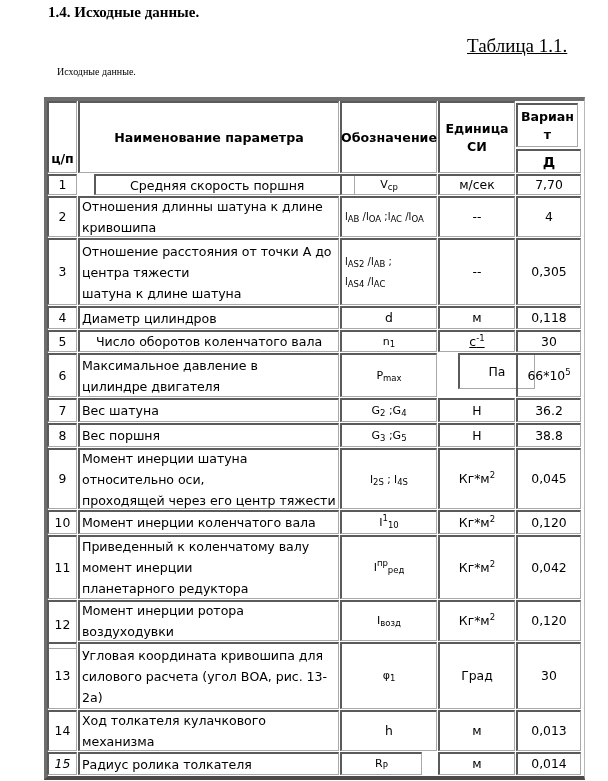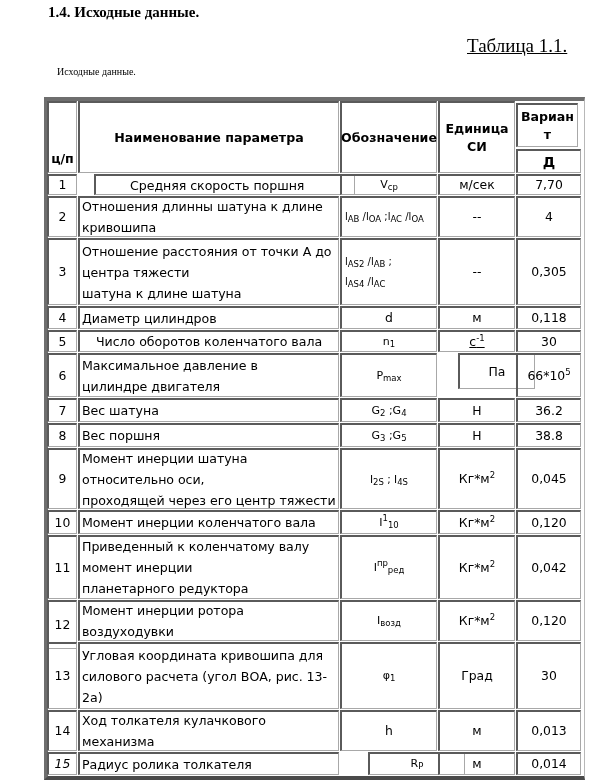--- a/index.html
+++ b/index.html
@@ -211,18 +211,18 @@
         <div>Ход толкателя кулачкового</div>
         <div>механизма</div>
       </div>
     </div>
   <div class="cell c" style="left:292px;top:609px;width:97px;height:41px;">h</div>
   <div class="cell c" style="left:390px;top:609px;width:77px;height:41px;">м</div>
   <div class="cell c" style="left:468px;top:609px;width:65px;height:41px;">0,013</div>
 
   <div class="cell c" style="left:-1px;top:651px;width:30px;height:23px;font-style:italic;">15</div>
   <div class="cell l name" style="left:30px;top:651px;width:261px;height:23px;">Радиус ролика толкателя</div>
-  <div class="cell c sym" style="left:292px;top:651px;width:97px;height:23px;margin-left:28px;">
+  <div class="cell c sym" style="left:292px;top:651px;width:82px;height:23px;">
       <span><span>R</span><sub>P</sub></span>
     </div>
   <div class="cell c" style="left:390px;top:651px;width:77px;height:23px;">м</div>
   <div class="cell c" style="left:468px;top:651px;width:65px;height:23px;">0,014</div>
 </div>
 
 </body></html>

